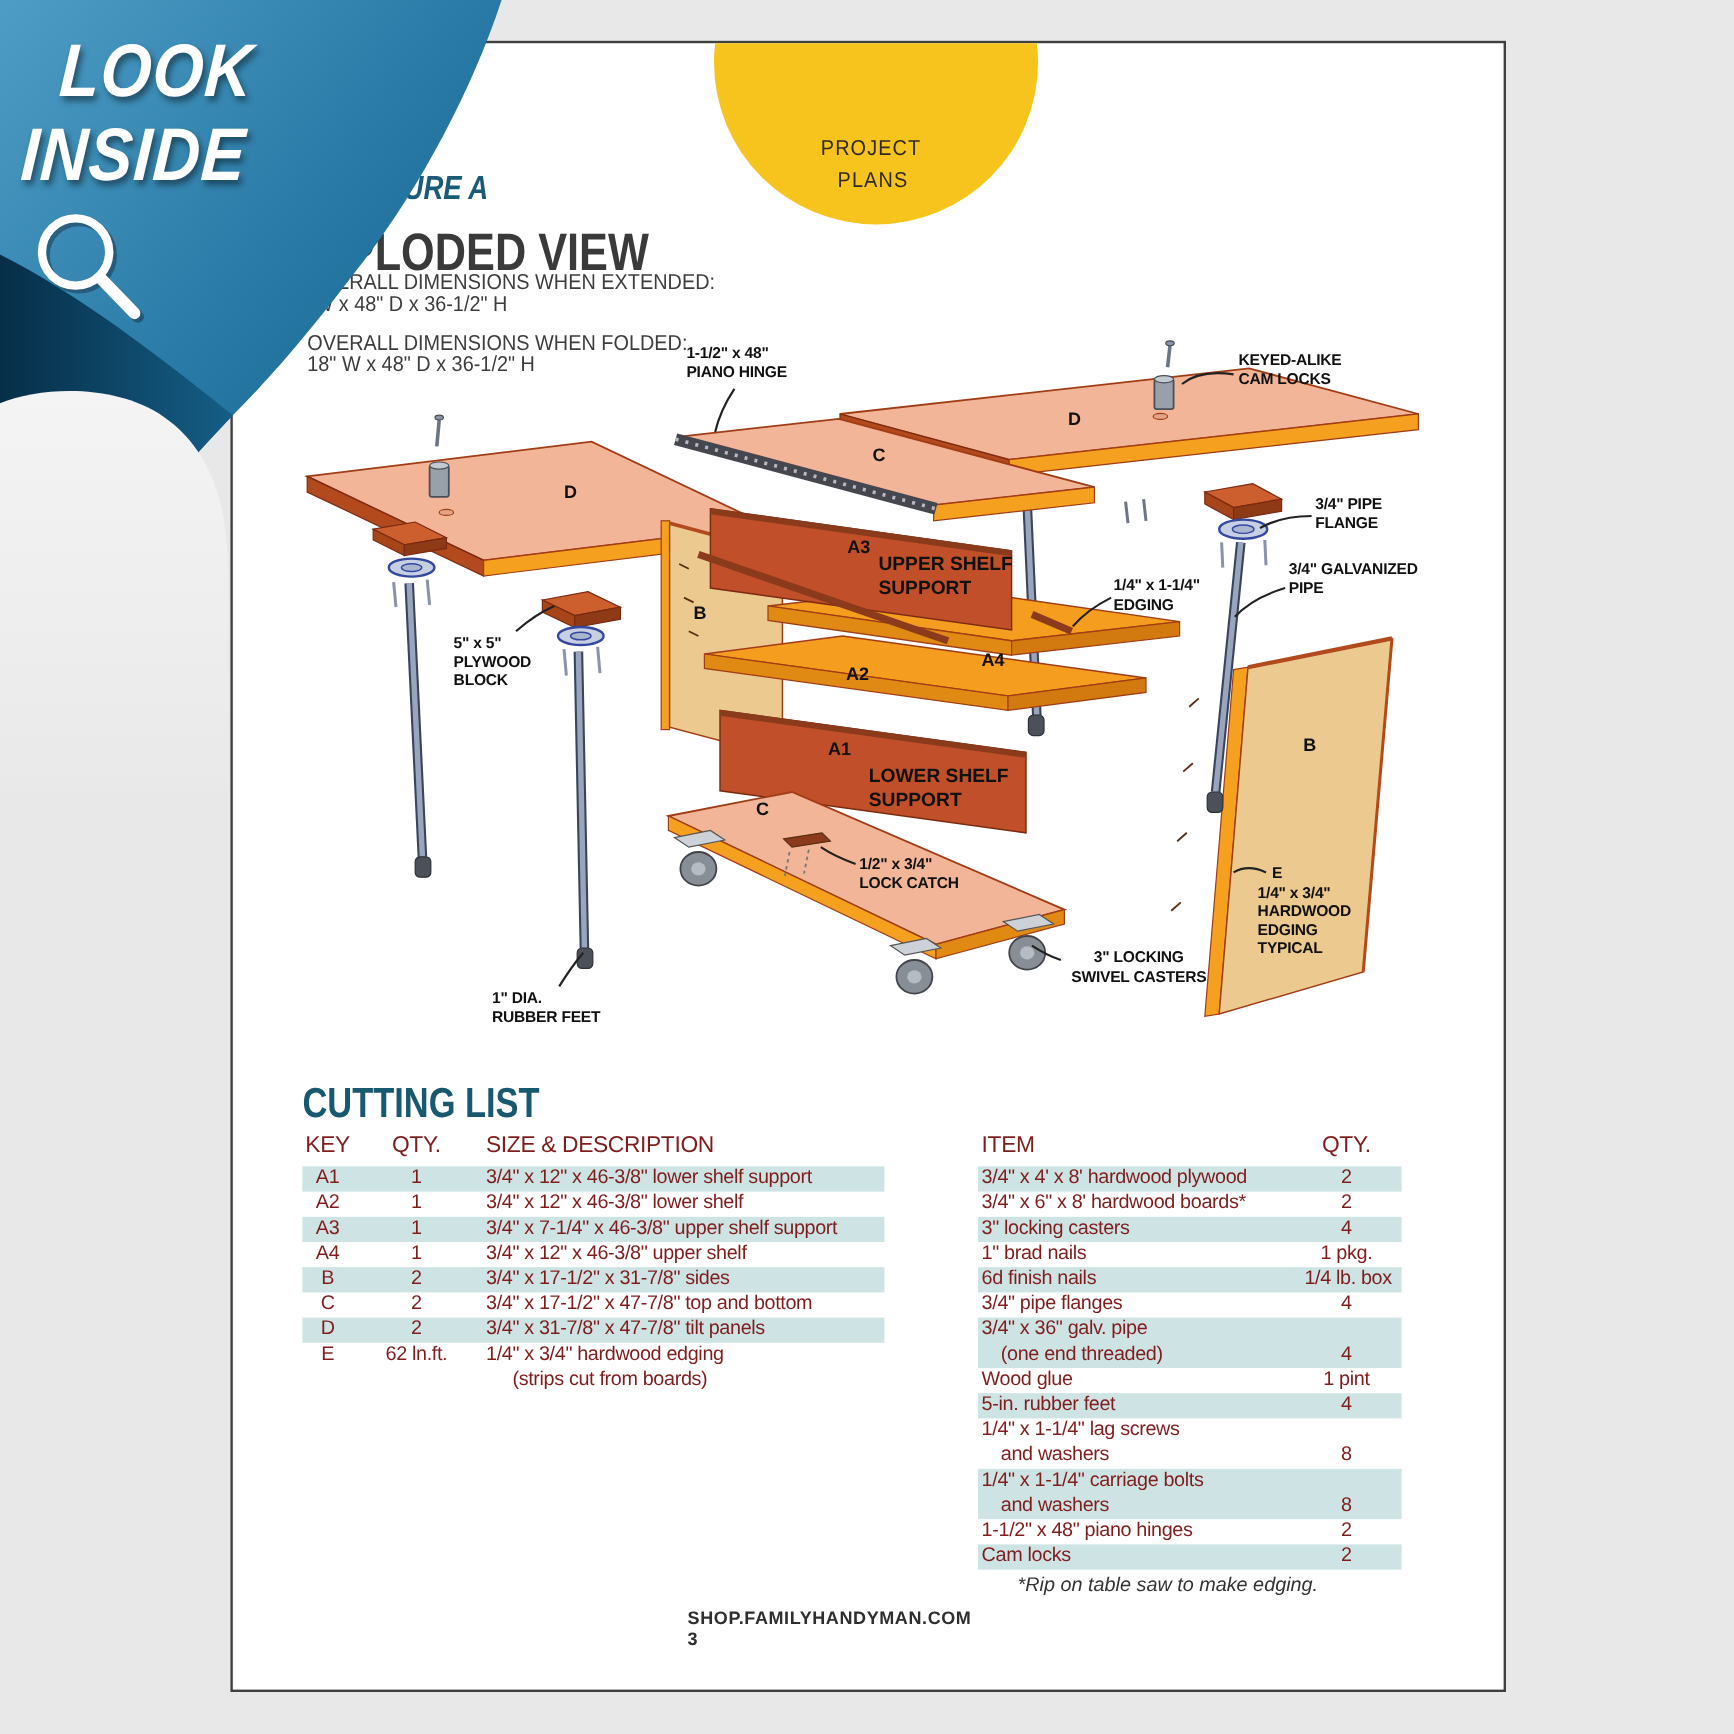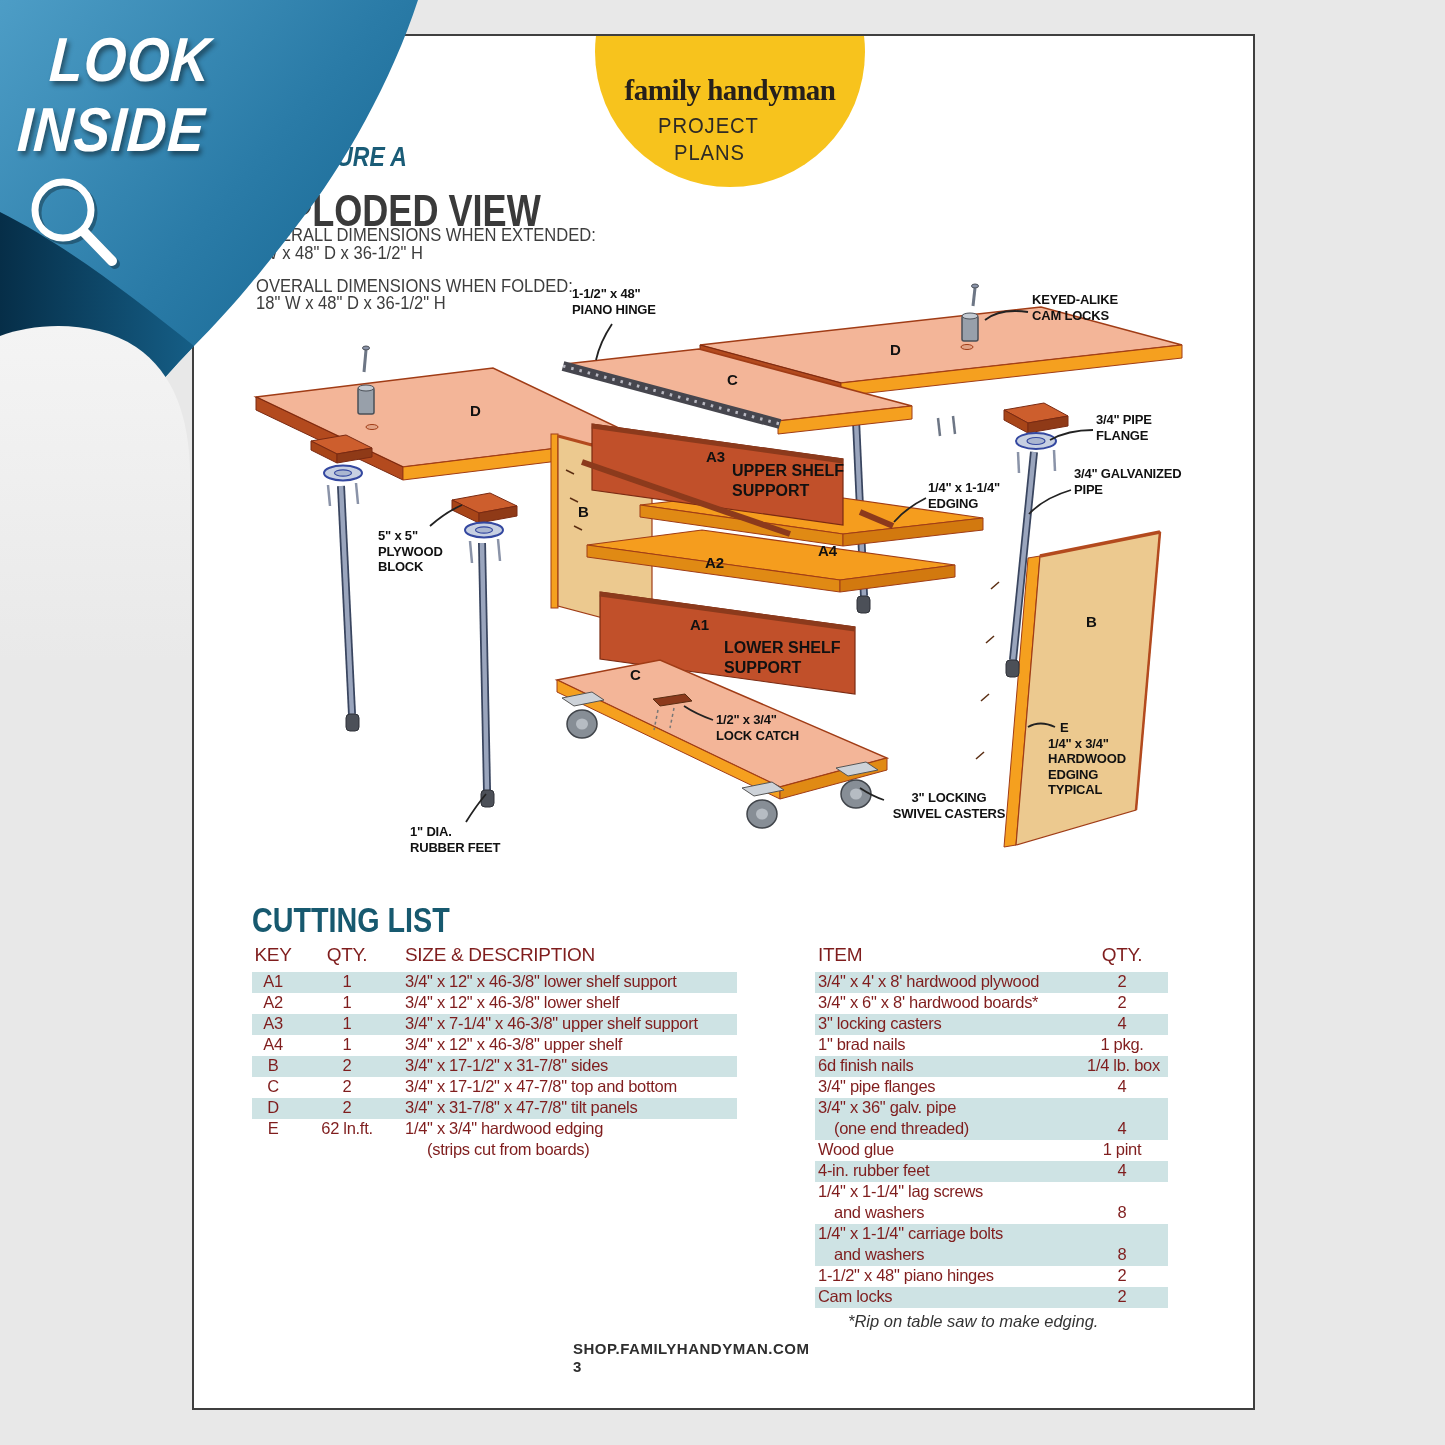--- a/index.html
+++ b/index.html
@@ -4,22 +4,22 @@
 <style>
   html,body{margin:0;padding:0;background:#e8e8e8;font-family:"Liberation Sans",sans-serif;}
   #canvas{position:relative;width:1445px;height:1445px;background:#e8e8e8;overflow:hidden;}
   #page{position:absolute;left:192px;top:34px;width:1063px;height:1376px;background:#ffffff;
         border:2px solid #3f3f3f;box-sizing:border-box;overflow:hidden;}
   
   #logo-circle{position:absolute;left:401px;top:-119px;width:270px;height:270px;border-radius:50%;
         background:#f7c31d;}
   #logo-brand{position:absolute;left:401px;top:38px;width:270px;text-align:center;
         font-family:"Liberation Serif",serif;font-weight:bold;font-size:29px;color:#26201c;letter-spacing:-0.5px;}
-  .logo-line{position:absolute;left:384px;width:270px;text-align:center;color:#2e2a26;
-        font-size:22px;letter-spacing:1px;}
+  .logo-line{position:absolute;left:401px;width:270px;text-align:center;color:#2e2a26;
+        font-size:18px;letter-spacing:1px;}
   #logo-l1{top:77px;} #logo-l2{top:104px;}
   .condensed{display:inline-block;transform:scaleX(0.82);transform-origin:left top;white-space:nowrap;}
   .condensed9{display:inline-block;transform:scaleX(0.92);transform-origin:left top;white-space:nowrap;}
   
   #figure-label{position:absolute;left:298px;top:141px;font-size:28px;font-weight:bold;font-style:italic;
         color:#1a5c77;}
   #view-title{position:absolute;left:240px;top:186px;font-size:44px;font-weight:bold;color:#3a3a3a;}
   .dimline{position:absolute;font-size:18px;color:#3d3d3d;}
   
   #diagram{position:absolute;left:0;top:0;pointer-events:none;}
@@ -52,21 +52,20 @@
         transform:scaleX(0.88) skewX(-4deg);transform-origin:left top;white-space:nowrap;}
   #look-line1{left:52px;top:24px;} #look-line2{left:20px;top:94px;}
 </style>
 </head>
 <body>
 
 <div id="canvas">
 
   <div id="page">
     <div id="logo-circle"></div>
-    <div id="logo-brand">family handyman</div>
     <div class="logo-line" id="logo-l1"><span class="condensed9" style="display:inline-block;transform:scaleX(.92);">PROJECT</span></div>
     <div class="logo-line" id="logo-l2"><span class="condensed9" style="display:inline-block;transform:scaleX(.92);">PLANS</span></div>
   </div>
 
   <div id="figure-label"><span class="condensed">FIGURE A</span></div>
   <div id="view-title"><span class="condensed">EXPLODED VIEW</span></div>
   <div class="dimline" style="left:256px;top:225px;"><span class="condensed9">OVERALL DIMENSIONS WHEN EXTENDED:</span></div>
   <div class="dimline" style="left:262px;top:243px;"><span class="condensed9">W x 48" D x 36-1/2" H</span></div>
   <div class="dimline" style="left:256px;top:276px;"><span class="condensed9">OVERALL DIMENSIONS WHEN FOLDED:</span></div>
   <div class="dimline" style="left:256px;top:293px;"><span class="condensed9">18" W x 48" D x 36-1/2" H</span></div>
@@ -388,21 +387,21 @@
     <div class="trow h42 shaded">
       <span class="cell m-item">3/4" x 36" galv. pipe</span>
         <span class="cell m-item2">(one end threaded)</span>
       <span class="cell m-qty" style="top:21px;">4</span>
       </div>
     <div class="trow h21">
       <span class="cell m-item">Wood glue</span>
         <span class="cell m-qty">1 pint</span>
       </div>
     <div class="trow h21 shaded">
-      <span class="cell m-item">4-in. rubber feet</span>
+      <span class="cell m-item">5-in. rubber feet</span>
         <span class="cell m-qty">4</span>
       </div>
     <div class="trow h42">
       <span class="cell m-item">1/4" x 1-1/4" lag screws</span>
         <span class="cell m-item2">and washers</span>
       <span class="cell m-qty" style="top:21px;">8</span>
       </div>
     <div class="trow h42 shaded">
       <span class="cell m-item">1/4" x 1-1/4" carriage bolts</span>
         <span class="cell m-item2">and washers</span>

